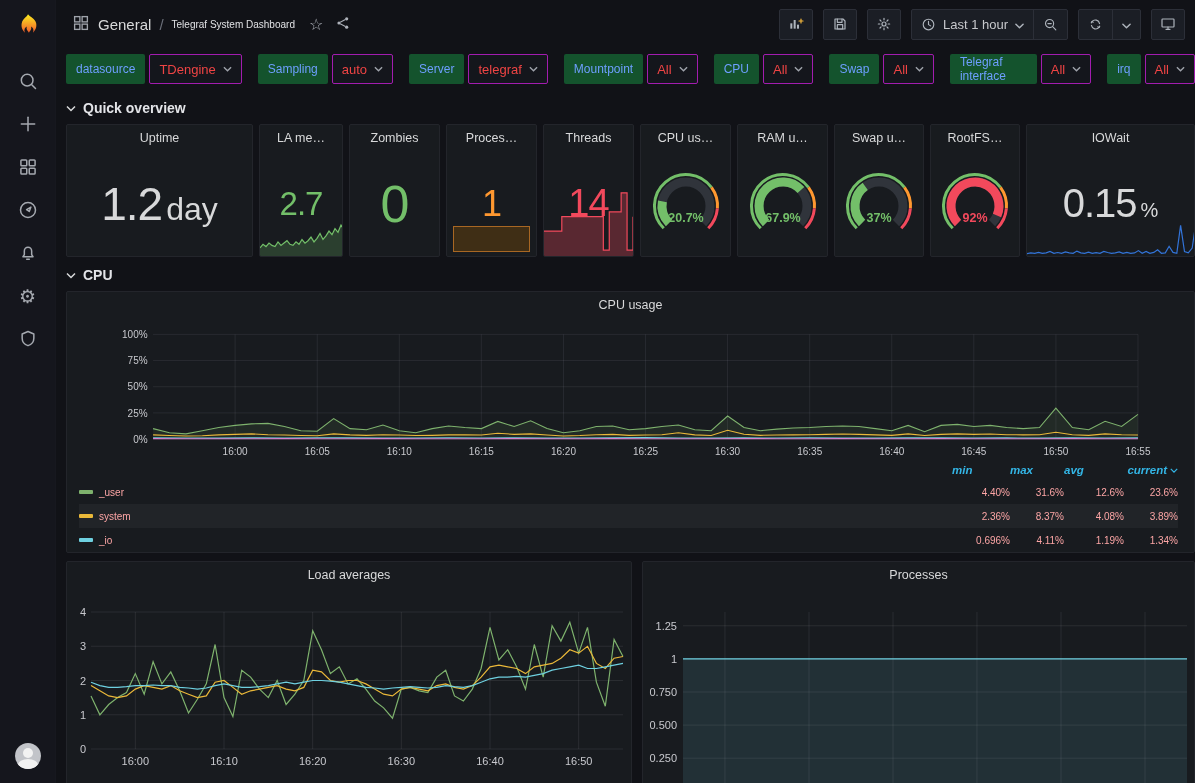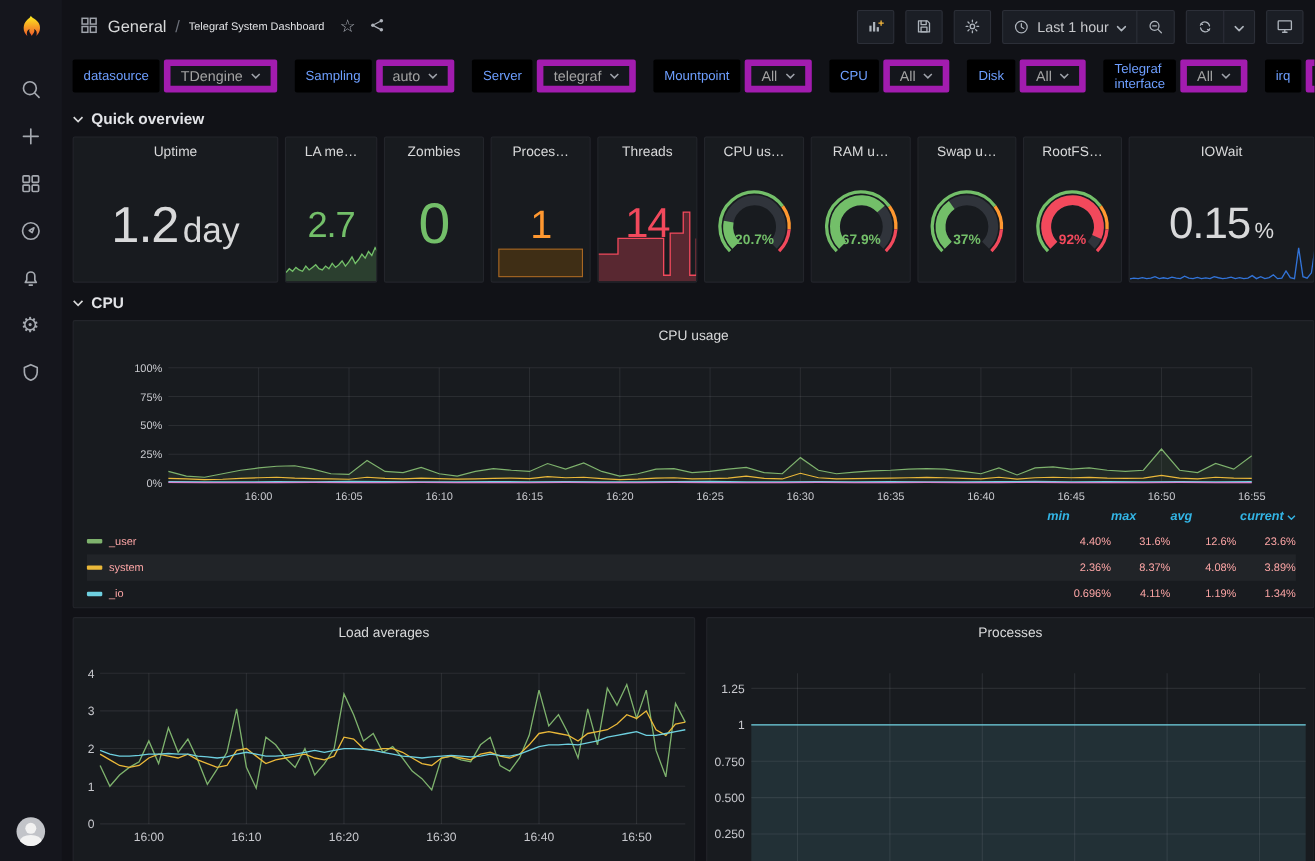--- a/index.html
+++ b/index.html
@@ -36,22 +36,22 @@
   .tgroup .seg { padding:0 9px; height:100%; display:flex; align-items:center; gap:7px; cursor:pointer; }
   .tgroup .seg + .seg { border-left:1px solid #2c2f38; }
   .tgroup svg { width:15px; height:15px; stroke:#aeb4bc; fill:none; stroke-width:1.8; stroke-linecap:round; stroke-linejoin:round; }
   .time-label { color:#c7c8cc; font-size:13px; white-space:nowrap; }
   .caret svg { width:9px; height:6px; }
   .plus-accent { stroke:#f5b73d !important; }
 
   
   .submenu { display:flex; align-items:center; flex-wrap:nowrap; gap:16px; padding:6px 0 8px 10px; }
   .varpair { display:flex; align-items:stretch; gap:4px; }
-  .varlabel { background:#000000; color:#6e9fff; font-size:12px; font-weight:500; padding:0 10px; display:flex; align-items:center; border-radius:2px; height:30px; cursor:pointer; }
-  .varvalue { background:#14161c; border:6px solid #a21caf; border-radius:2px; color:#a3a3a3; font-size:13px; padding:0 9px; height:30px; display:flex; align-items:center; gap:7px; cursor:pointer; }
+  .varlabel { background:#14532d; color:#6e9fff; font-size:12px; font-weight:500; padding:0 10px; display:flex; align-items:center; border-radius:2px; height:30px; cursor:pointer; }
+  .varvalue { background:#14161c; border:1px solid #a21caf; border-radius:2px; color:#ef4444; font-size:13px; padding:0 9px; height:30px; display:flex; align-items:center; gap:7px; cursor:pointer; }
   .varvalue svg { width:9px; height:6px; }
 
   
   .dash { flex:1; padding:0 0 0 10px; overflow:hidden; }
   .rowhead { display:flex; align-items:center; gap:7px; height:24px; margin:4px 0 4px 0; cursor:pointer; }
   .rowhead svg { width:10px; height:7px; }
   .rowhead .rh-title { font-size:14px; font-weight:700; color:#e3e4e8; }
 
   .panel { background:#181b1f; border:1px solid #23252b; border-radius:2px; position:relative; overflow:hidden; }
   .ptitle { height:26px; display:flex; align-items:center; justify-content:center; font-size:12.5px; font-weight:500; color:#d8d9da; cursor:pointer; flex:0 0 auto; }
@@ -277,21 +277,21 @@
         <span class="varpair">
           <span class="varlabel">CPU</span>
           <span class="varvalue">
             <span>All</span>
             <svg viewBox="0 0 10 6">
               <polyline points="1,1 5,5 9,1" fill="none" stroke="#9fa3ab" stroke-width="1.5"></polyline>
             </svg>
           </span>
         </span>
         <span class="varpair">
-          <span class="varlabel">Disk</span>
+          <span class="varlabel">Swap</span>
           <span class="varvalue">
             <span>All</span>
             <svg viewBox="0 0 10 6">
               <polyline points="1,1 5,5 9,1" fill="none" stroke="#9fa3ab" stroke-width="1.5"></polyline>
             </svg>
           </span>
         </span>
         <span class="varpair">
           <span class="varlabel">Telegraf interface</span>
           <span class="varvalue">

